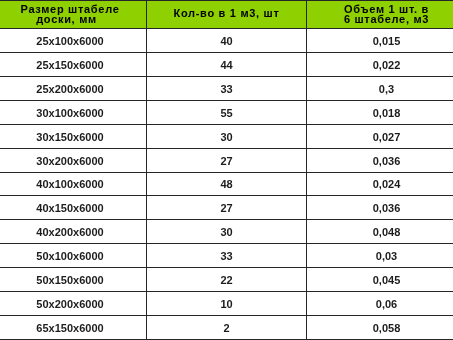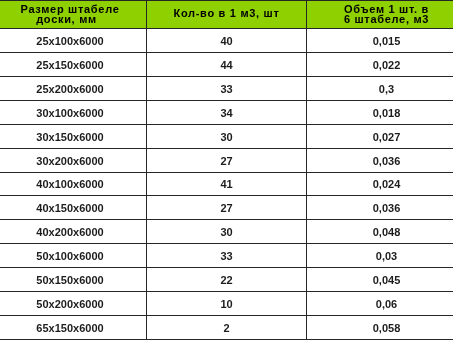--- a/index.html
+++ b/index.html
@@ -77,21 +77,21 @@
           </td>
           <td>
             <span class="cv">0,3</span>
           </td>
         </tr>
         <tr>
           <td>
             <span class="cv">30x100x6000</span>
           </td>
           <td>
-            <span class="cv">34</span>
+            <span class="cv">55</span>
           </td>
           <td>
             <span class="cv">0,018</span>
           </td>
         </tr>
         <tr>
           <td>
             <span class="cv">30x150x6000</span>
           </td>
           <td>
@@ -110,21 +110,21 @@
           </td>
           <td>
             <span class="cv">0,036</span>
           </td>
         </tr>
         <tr>
           <td>
             <span class="cv">40x100x6000</span>
           </td>
           <td>
-            <span class="cv">41</span>
+            <span class="cv">48</span>
           </td>
           <td>
             <span class="cv">0,024</span>
           </td>
         </tr>
         <tr>
           <td>
             <span class="cv">40x150x6000</span>
           </td>
           <td>

